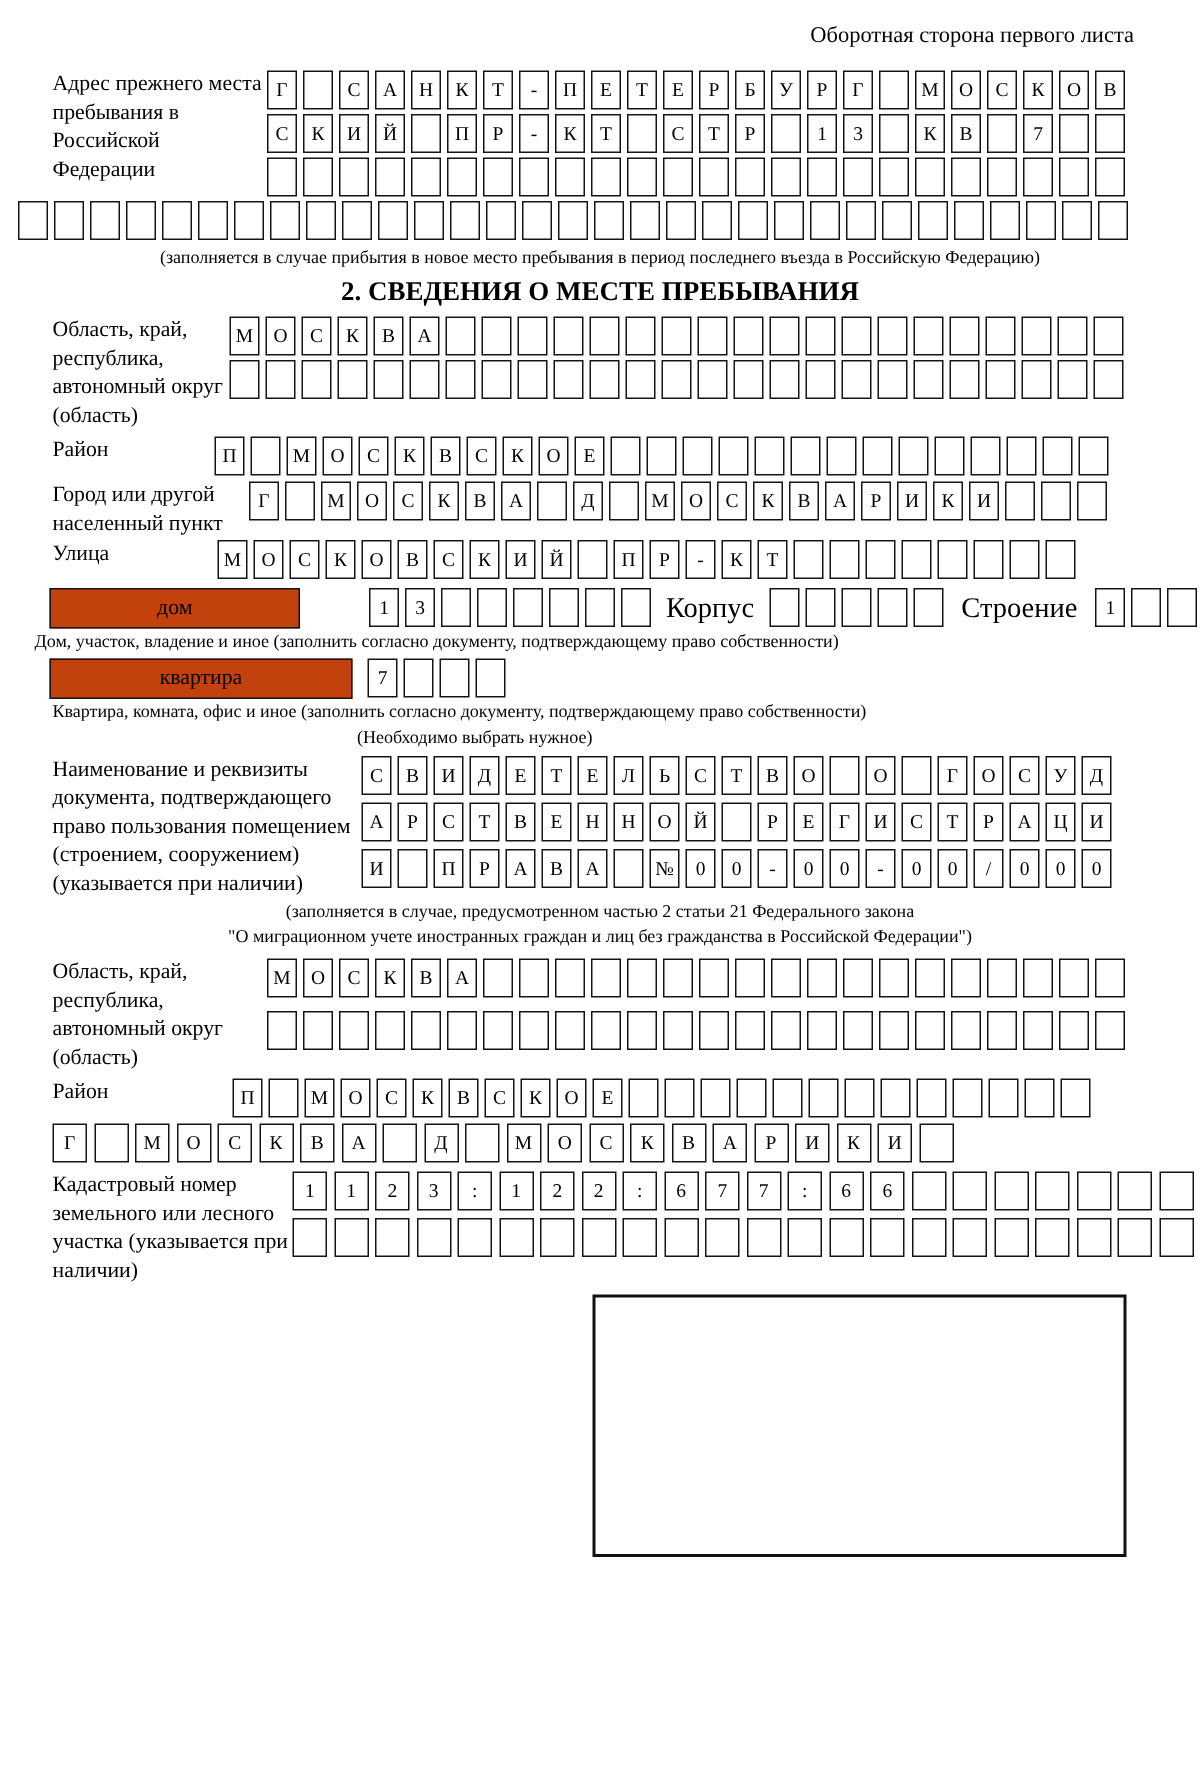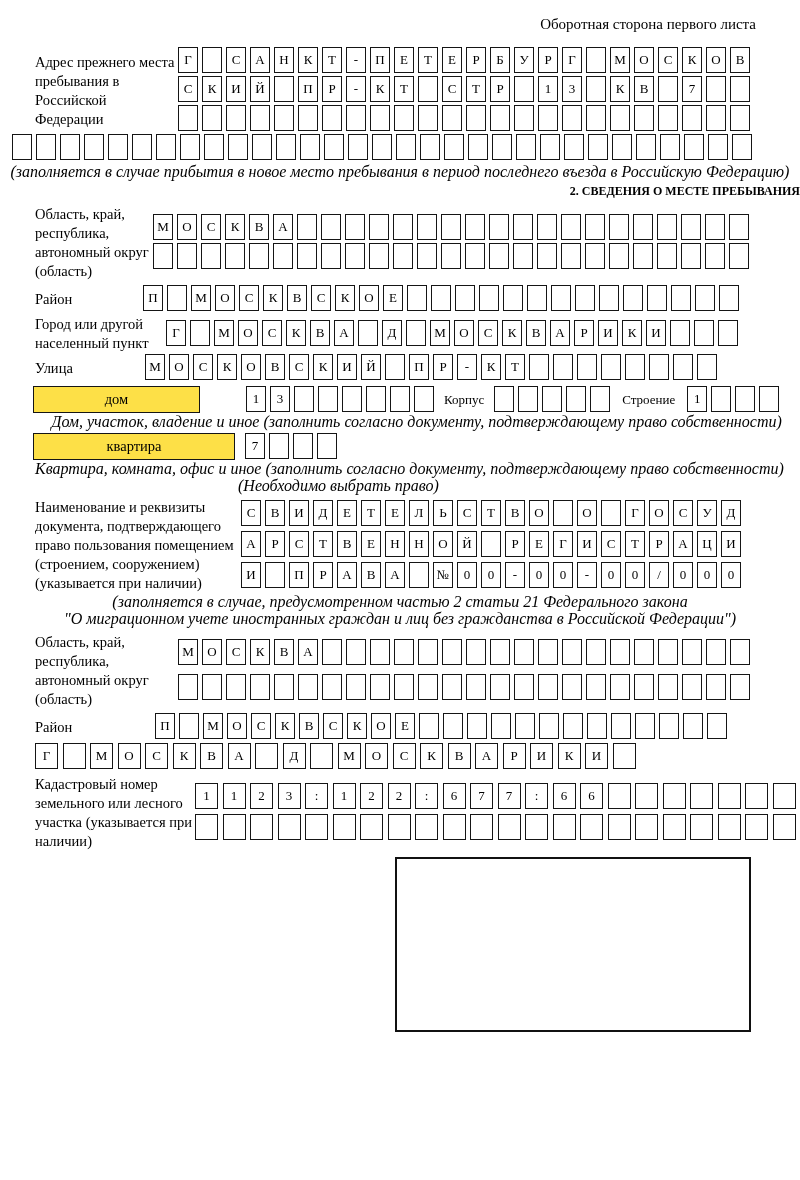--- a/index.html
+++ b/index.html
@@ -13,51 +13,51 @@
   .header-note{
     margin:16px 44px 0 0;
     text-align:right;
     font-size:15px;
   }
   .flabel{
     font-size:14.5px;
     line-height:19px;
     flex:0 0 auto;
   }
-  .frow{display:flex;align-items:center;}
+  .frow{display:flex;align-items:flex-start;}
   .cellrow{height:26px;margin-bottom:3px;white-space:nowrap;}
   .cell{
     box-sizing:border-box;
     display:inline-block;
     width:20px;height:26px;
     margin-right:4px;
     border:1.6px solid #151515;
     text-align:center;
     font-size:13px;line-height:23px;
     background:#fff;
     vertical-align:top;
   }
   .wide .cell{width:23px;margin-right:4.5px;}
-  .caption{font-size:16px;line-height:17px;font-style:italic;}
+  .caption{font-size:12px;line-height:17px;}
   .center{text-align:center;}
   .sec-title{
-    text-align:right;font-weight:bold;font-size:12px;
+    text-align:center;font-weight:bold;font-size:18px;
     margin:4px 0 6px 0;
   }
   .inline-box{
     box-sizing:border-box;
     border:1.6px solid #151515;
     height:27px;
     display:inline-flex;align-items:center;justify-content:center;
     font-size:14.5px;
     vertical-align:top;
-    background:#fde047;
+    background:#c2410c;
   }
   .inline-lbl{
-    display:inline-block;font-size:13px;line-height:27px;vertical-align:top;
+    display:inline-block;font-size:19px;line-height:27px;vertical-align:top;
   }
   .chk{
     box-sizing:border-box;
     display:inline-block;width:22px;height:26px;
     border:1.6px solid #151515;
     text-align:center;font-size:14px;line-height:23px;
     vertical-align:top;background:#fff;
   }
   .stamp-box{
     box-sizing:border-box;
@@ -115,29 +115,29 @@
   </div>
 
   <div style="margin:3px 0 0 33px;white-space:nowrap;">
     <span class="inline-box" style="width:167px;margin-right:6px;">дом</span>
     <span class="cellrow" style="display:inline-block;margin-bottom:0;padding-left:36px;"><span class="cell">1</span><span class="cell">3</span><span class="cell"></span><span class="cell"></span><span class="cell"></span><span class="cell"></span><span class="cell"></span><span class="cell"></span></span>
     <span class="inline-lbl" style="margin:0 6px 0 2px;">Корпус</span>
     <span class="cellrow" style="display:inline-block;margin-bottom:0;"><span class="cell"></span><span class="cell"></span><span class="cell"></span><span class="cell"></span><span class="cell"></span></span>
     <span class="inline-lbl" style="margin:0 8px 0 4px;">Строение</span>
     <span class="cellrow" style="display:inline-block;margin-bottom:0;"><span class="cell">1</span><span class="cell"></span><span class="cell"></span><span class="cell"></span></span>
   </div>
-  <div class="caption" style="margin-left:33px;text-align:center;">Дом, участок, владение и иное (заполнить согласно документу, подтверждающему право собственности)</div>
+  <div class="caption" style="margin-left:23px;">Дом, участок, владение и иное (заполнить согласно документу, подтверждающему право собственности)</div>
 
   <div style="margin:3px 0 0 33px;white-space:nowrap;">
     <span class="inline-box" style="width:202px;margin-right:6px;">квартира</span>
     <span class="cellrow" style="display:inline-block;margin-bottom:0;"><span class="cell">7</span><span class="cell"></span><span class="cell"></span><span class="cell"></span></span>
   </div>
   <div class="caption" style="margin-left:35px;">Квартира, комната, офис и иное (заполнить согласно документу, подтверждающему право собственности)</div>
 
-  <div class="caption" style="margin-left:238px;">(Необходимо выбрать право)</div>
+  <div class="caption" style="margin-left:238px;">(Необходимо выбрать нужное)</div>
 
   <div class="frow" style="margin:4px 0 0 35px;">
     <div class="flabel" style="width:206px;">Наименование и реквизиты документа, подтверждающего право пользования помещением (строением, сооружением) (указывается при наличии)</div>
     <div>
       <div class="cellrow" style="margin-bottom:5px;"><span class="cell">С</span><span class="cell">В</span><span class="cell">И</span><span class="cell">Д</span><span class="cell">Е</span><span class="cell">Т</span><span class="cell">Е</span><span class="cell">Л</span><span class="cell">Ь</span><span class="cell">С</span><span class="cell">Т</span><span class="cell">В</span><span class="cell">О</span><span class="cell"></span><span class="cell">О</span><span class="cell"></span><span class="cell">Г</span><span class="cell">О</span><span class="cell">С</span><span class="cell">У</span><span class="cell">Д</span></div>
       <div class="cellrow" style="margin-bottom:5px;"><span class="cell">А</span><span class="cell">Р</span><span class="cell">С</span><span class="cell">Т</span><span class="cell">В</span><span class="cell">Е</span><span class="cell">Н</span><span class="cell">Н</span><span class="cell">О</span><span class="cell">Й</span><span class="cell"></span><span class="cell">Р</span><span class="cell">Е</span><span class="cell">Г</span><span class="cell">И</span><span class="cell">С</span><span class="cell">Т</span><span class="cell">Р</span><span class="cell">А</span><span class="cell">Ц</span><span class="cell">И</span></div>
       <div class="cellrow"><span class="cell">И</span><span class="cell"></span><span class="cell">П</span><span class="cell">Р</span><span class="cell">А</span><span class="cell">В</span><span class="cell">А</span><span class="cell"></span><span class="cell">№</span><span class="cell">0</span><span class="cell">0</span><span class="cell">-</span><span class="cell">0</span><span class="cell">0</span><span class="cell">-</span><span class="cell">0</span><span class="cell">0</span><span class="cell">/</span><span class="cell">0</span><span class="cell">0</span><span class="cell">0</span></div>
     </div>
   </div>
 

